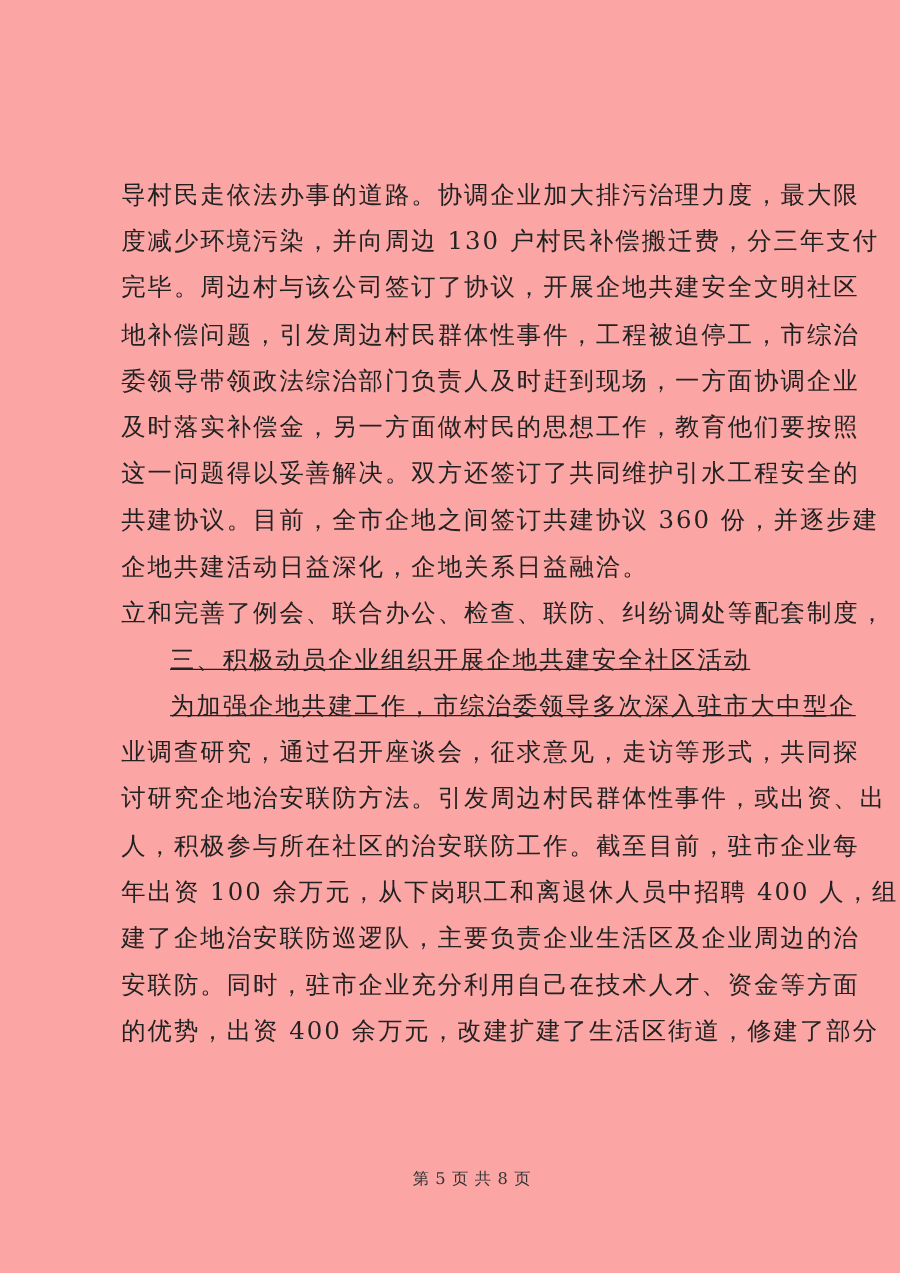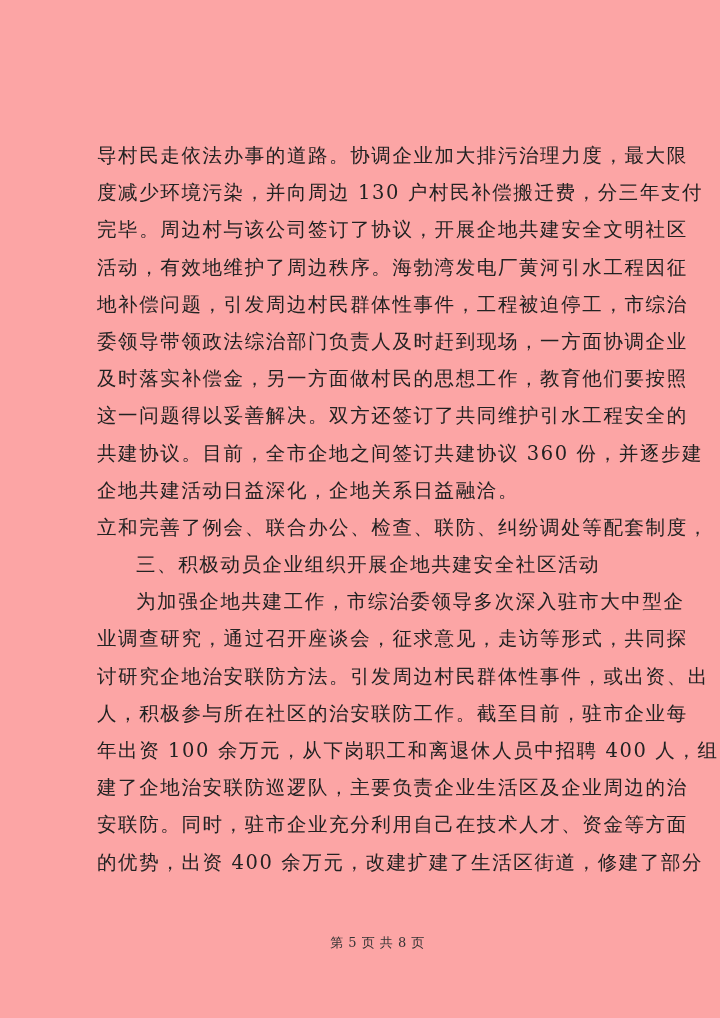--- a/index.html
+++ b/index.html
@@ -36,41 +36,41 @@
       letter-spacing: 1.6px;
       white-space: nowrap;
       text-align: justify;
       text-align-last: justify;
     }
     .line.last {
       text-align-last: left;
     }
     .line.indent {
       padding-left: 39px;
+      text-decoration: underline;
     }
     .footer {
       position: absolute;
       left: 0;
       top: 934px;
       width: 755px;
       text-align: center;
       font-size: 13px;
       color: #333333;
       letter-spacing: 0.5px;
     }
   </style>
 </head>
 <body>
 
 <div class="page">
   <div class="body-text">
     <div class="line">导村民走依法办事的道路。协调企业加大排污治理力度，最大限</div>
     <div class="line">度减少环境污染，并向周边 130 户村民补偿搬迁费，分三年支付</div>
     <div class="line">完毕。周边村与该公司签订了协议，开展企地共建安全文明社区</div>
-    <div class="line">活动，有效地维护了周边秩序。海勃湾发电厂黄河引水工程因征</div>
     <div class="line">地补偿问题，引发周边村民群体性事件，工程被迫停工，市综治</div>
     <div class="line">委领导带领政法综治部门负责人及时赶到现场，一方面协调企业</div>
     <div class="line">及时落实补偿金，另一方面做村民的思想工作，教育他们要按照</div>
     <div class="line">这一问题得以妥善解决。双方还签订了共同维护引水工程安全的</div>
     <div class="line">共建协议。目前，全市企地之间签订共建协议 360 份，并逐步建</div>
     <div class="line last">企地共建活动日益深化，企地关系日益融洽。</div>
     <div class="line">立和完善了例会、联合办公、检查、联防、纠纷调处等配套制度，</div>
     <div class="line last indent">三、积极动员企业组织开展企地共建安全社区活动</div>
     <div class="line indent">为加强企地共建工作，市综治委领导多次深入驻市大中型企</div>
     <div class="line">业调查研究，通过召开座谈会，征求意见，走访等形式，共同探</div>

